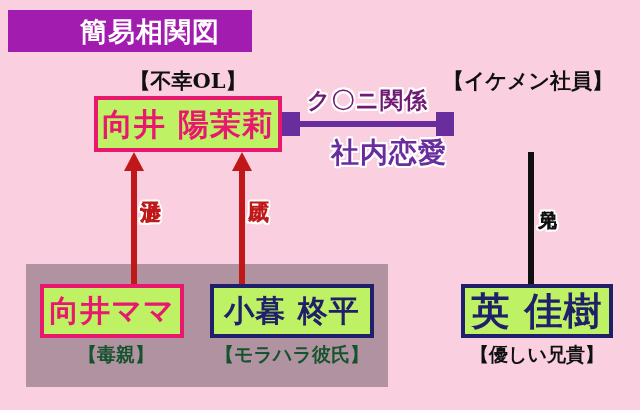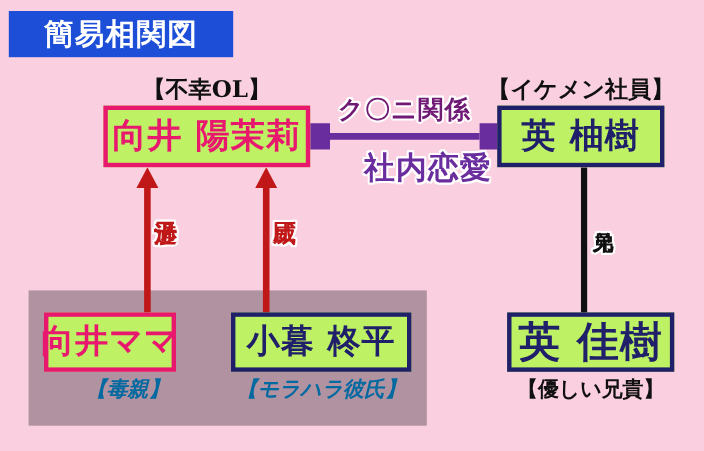--- a/index.html
+++ b/index.html
@@ -20,24 +20,25 @@
     overflow: hidden;
   }
 
   
   #title-banner {
     position: absolute;
     left: 8px;
     top: 10px;
     width: 204px;
     height: 42px;
-    background: #1d4ed8;
+    background: #a21caf;
     display: flex;
     align-items: center;
     justify-content: center;
+    padding-left: 40px;
   }
   #title-banner .title-text {
     color: #ffffff;
     font-family: "DejaVu Serif", "Liberation Serif", serif;
     font-weight: bold;
     font-size: 27px;
     letter-spacing: 1px;
     line-height: 1;
   }
 
@@ -74,30 +75,30 @@
   
   .tag {
     position: absolute;
     font-family: "DejaVu Serif", "Liberation Serif", serif;
     font-weight: bold;
     line-height: 1;
     white-space: nowrap;
     text-align: center;
   }
   .tag.black { color: #101010; }
-  .tag.red   { color: #0369a1; font-style: italic; }
+  .tag.red   { color: #14532d; }
 
   
   #node-muk-himari { left: 94px;  top: 96px;  width: 188px; height: 56px; }
   #node-muk-himari .node-name { font-size: 31px; letter-spacing: 1px; }
 
   #node-hanabusa-yuzuki { left: 452px; top: 96px; width: 152px; height: 56px; }
   #node-hanabusa-yuzuki .node-name { font-size: 31px; letter-spacing: 1px; }
 
-  #node-muk-mama { left: 40px; top: 284px; width: 120px; height: 54px; }
+  #node-muk-mama { left: 40px; top: 284px; width: 144px; height: 54px; }
   #node-muk-mama .node-name { font-size: 30px; letter-spacing: 1px; }
 
   #node-kogure-shuhei { left: 210px; top: 284px; width: 164px; height: 54px; }
   #node-kogure-shuhei .node-name { font-size: 30px; letter-spacing: 1px; }
 
   #node-hanabusa-yoshiki { left: 461px; top: 284px; width: 152px; height: 54px; }
   #node-hanabusa-yoshiki .node-name { font-size: 38px; letter-spacing: 1px; }
 
   
   #tag-himari   { left: 94px;  top: 70px;  width: 188px; font-size: 21px; }
@@ -196,23 +197,20 @@
   <div class="tag black" id="tag-yuzuki">【イケメン社員】</div>
   <div class="tag black" id="tag-himari">【不幸OL】</div>
   <div class="tag red" id="tag-mama">【毒親】</div>
   <div class="tag red" id="tag-kogure">【モラハラ彼氏】</div>
   <div class="tag black" id="tag-yoshiki">【優しい兄貴】</div>
 
   <div class="node pink" id="node-muk-himari">
     <span class="node-name">向井 陽茉莉</span>
   </div>
 
-  <div class="node navy" id="node-hanabusa-yuzuki">
-    <span class="node-name">英 柚樹</span>
-  </div>
 
   <div class="node pink" id="node-muk-mama">
     <span class="node-name">向井ママ</span>
   </div>
 
   <div class="node navy" id="node-kogure-shuhei">
     <span class="node-name">小暮 柊平</span>
   </div>
 
   <div class="node navy" id="node-hanabusa-yoshiki">

